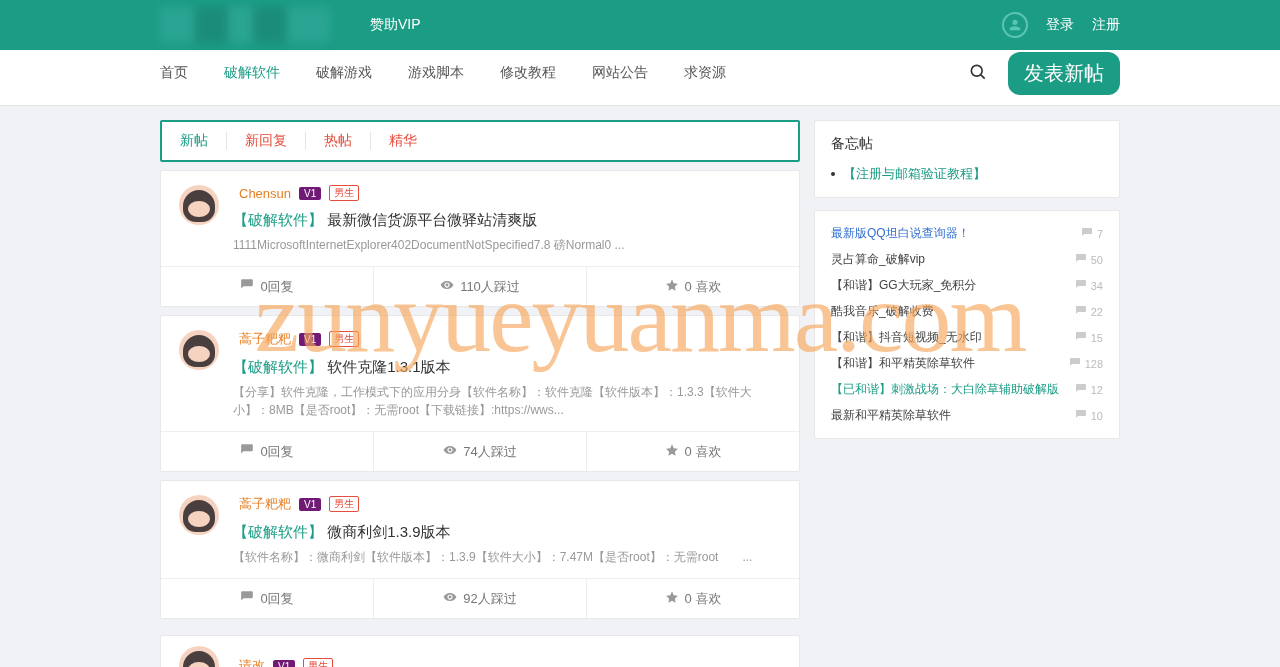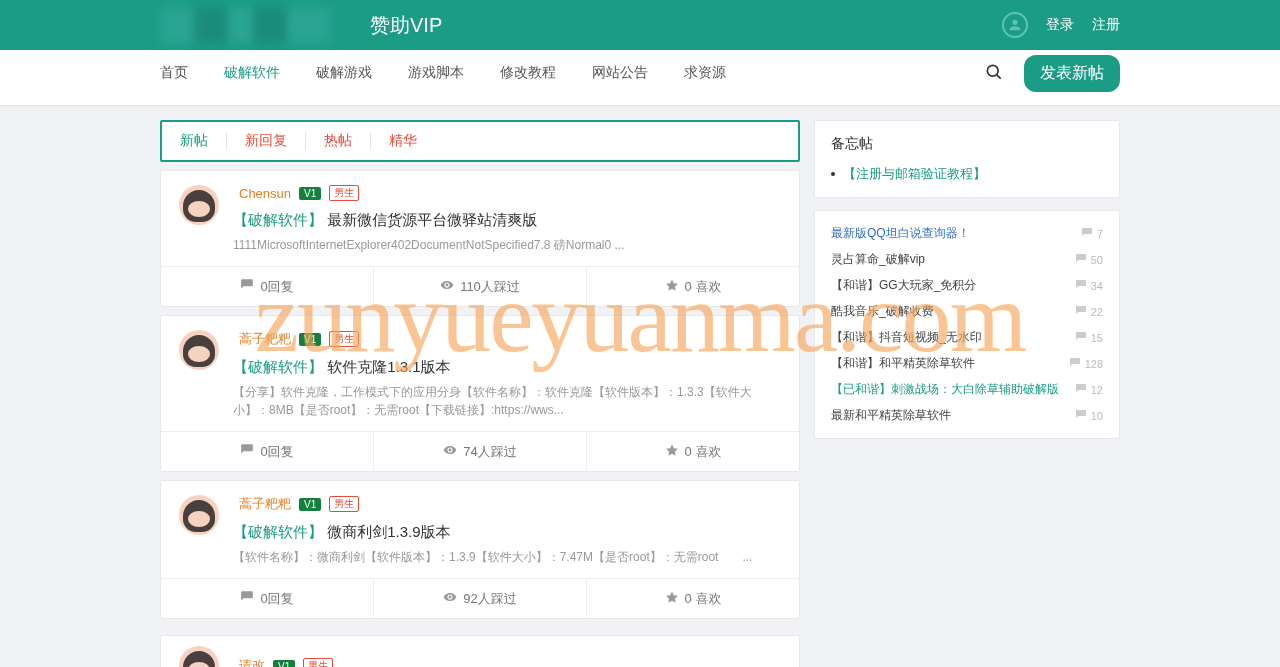--- a/index.html
+++ b/index.html
@@ -1,48 +1,48 @@
 <!DOCTYPE html>
 <html><head>
 <meta charset="utf-8">
 <style>
 * { margin:0; padding:0; box-sizing:border-box; }
 body { font-family:"Microsoft YaHei","Helvetica Neue",Arial,sans-serif; background:#f0f2f5; font-size:14px; color:#333; position:relative; }
 .topbar { background:#1b9c85; height:50px; }
 .topbar-inner { width:960px; margin:0 auto; height:50px; display:flex; align-items:center; justify-content:space-between; }
 .topbar-left { display:flex; align-items:center; gap:40px; }
 .logo-blur { width:170px; height:36px; background:linear-gradient(90deg,#2aa593 20%,#1b8c7a 20% 40%,#2aa593 40% 55%,#1b8c7a 55% 75%,#2aa593 75%); filter:blur(5px); border-radius:2px; }
-.sponsor { color:#fff; font-size:20px; }
+.sponsor { color:#fff; font-size:14px; }
 .topbar-right { display:flex; align-items:center; gap:18px; color:#fff; font-size:14px; }
 .user-avatar-circle { width:26px; height:26px; border:2px solid #5cc4b3; border-radius:50%; display:flex; align-items:center; justify-content:center; }
 .user-avatar-circle svg { width:16px; height:16px; fill:#5cc4b3; }
 .navbar { background:#fff; height:56px; border-bottom:1px solid #e5e5e5; }
 .navbar-inner { width:960px; margin:0 auto; height:46px; display:flex; align-items:center; justify-content:space-between; }
 .nav-items { display:flex; gap:36px; }
 .nav-item { color:#555; font-size:14px; cursor:pointer; }
 .nav-item.active { color:#1b9c85; }
 .nav-right { display:flex; align-items:center; gap:20px; }
 .search-icon { cursor:pointer; }
-.btn-post { background:#1b9c85; color:#fff; padding:8px 16px; border-radius:12px; font-size:16px; cursor:pointer; border:none; }
+.btn-post { background:#1b9c85; color:#fff; padding:8px 16px; border-radius:12px; font-size:20px; cursor:pointer; border:none; }
 .container { width:960px; margin:14px auto 0; display:flex; gap:14px; align-items:flex-start; }
 .main-col { width:640px; display:flex; flex-direction:column; gap:8px; }
 .sidebar { width:306px; display:flex; flex-direction:column; gap:12px; }
 .tab-card { background:#fff; border:2px solid #1b9c85; border-radius:2px; padding:10px 18px; display:flex; gap:0; }
 .tab-card .tab { color:#e74c3c; font-size:14px; cursor:pointer; padding:0 18px; border-right:1px solid #e5e5e5; }
 .tab-card .tab:first-child { padding-left:0; color:#1b9c85; }
 .tab-card .tab:last-child { border-right:none; }
 .post-card { background:#fff; border:1px solid #e8e8e8; border-radius:2px; }
 .post-body { display:flex; padding:14px 18px 12px; gap:14px; }
 .avatar { width:40px; height:40px; border-radius:50%; background:#f6d3c0; flex-shrink:0; position:relative; overflow:hidden; }
 .avatar::after{ content:""; position:absolute; width:32px; height:32px; background:#4a3f3f; border-radius:50% 50% 40% 40%; top:5px; left:4px; }
 .avatar::before{ content:""; position:absolute; width:22px; height:16px; background:#f6d3c0; border-radius:50%; top:16px; left:9px; z-index:2; }
 .post-content { flex:1; min-width:0; }
 .author-line { display:flex; align-items:center; gap:8px; margin-bottom:10px; }
 .author-name { color:#e67e22; font-size:13px;margin-left:6px; }
-.badge-v1 { background:#15803d; color:#fff; font-size:10px; padding:1px 5px; border-radius:2px; }
+.badge-v1 { background:#701a75; color:#fff; font-size:10px; padding:1px 5px; border-radius:2px; }
 .badge-gender { border:1px solid #e74c3c; color:#e74c3c; font-size:10px; padding:0 4px; border-radius:2px; }
 .post-title { color:#333; font-size:15px; margin-bottom:6px; }
 .post-title .cat { color:#1b9c85; }
 .post-excerpt { color:#999; font-size:12px; line-height:1.5; }
 .post-meta { border-top:1px solid #eee; display:flex; height:40px; }
 .meta-cell { flex:1; display:flex; align-items:center; justify-content:center; gap:6px; color:#777; font-size:13px; border-right:1px solid #eee; }
 .meta-cell:last-child { border-right:none; }
 .meta-cell svg { width:14px; height:14px; fill:#999; }
 .side-card { background:#fff; border:1px solid #e8e8e8; border-radius:2px; padding:14px 16px; }
 .side-title { font-size:14px; color:#333; margin-bottom:12px; }

